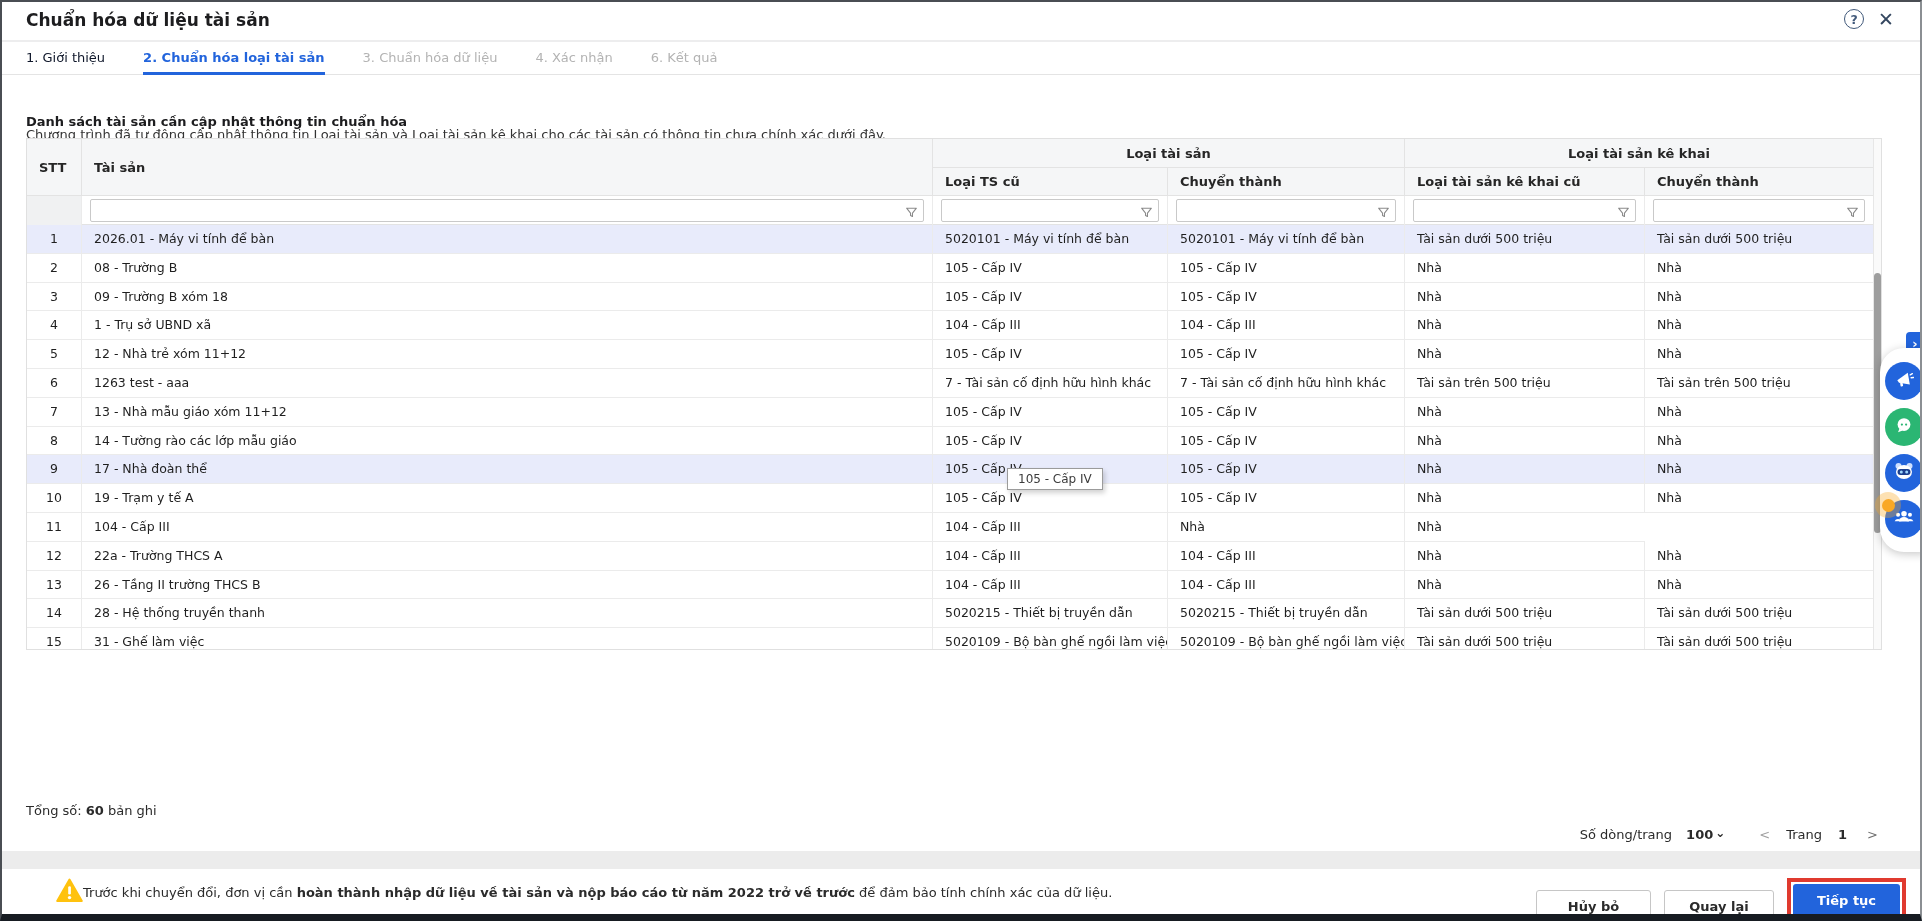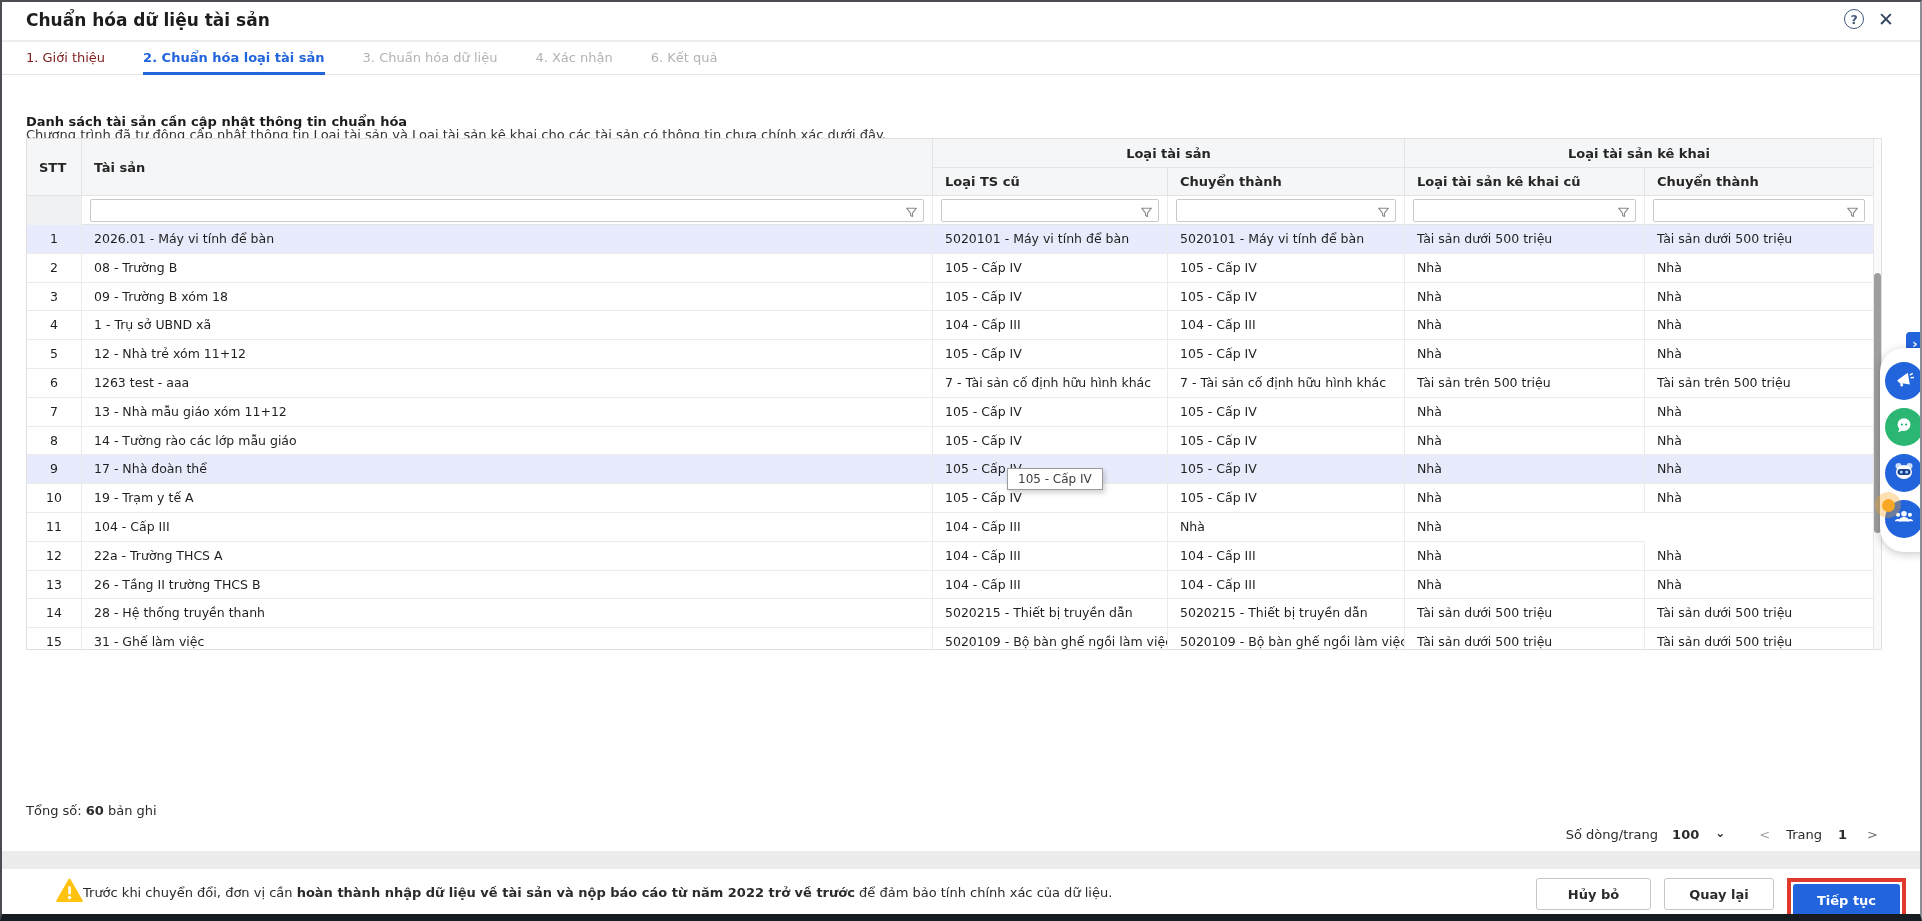--- a/index.html
+++ b/index.html
@@ -14,21 +14,21 @@
   .titlebar{ position:absolute; left:0; top:0; right:0; height:38px; background:#fff; }
   .titlebar h1{ position:absolute; left:24px; top:8px; font-size:17px; font-weight:bold; color:#1d1d1f; }
   .title-actions{ position:absolute; right:26px; top:7px; display:flex; gap:14px; align-items:center; }
   .help-btn{ width:20px; height:20px; border:1.6px solid #41597a; border-radius:50%; color:#41597a;
     font-size:12.5px; font-weight:bold; display:flex; align-items:center; justify-content:center; cursor:pointer; }
   .close-btn{ color:#33465f; font-size:19px; font-weight:bold; line-height:20px; cursor:pointer; }
   .title-divider{ position:absolute; left:0; top:38px; right:0; height:2px; background:#ededee; }
   
   .tabs{ position:absolute; left:0; top:40px; right:0; height:33px; display:flex; gap:38px;
     padding-left:24px; border-bottom:1px solid #e4e4e4; background:#fff; }
-  .tab{ display:flex; align-items:center; font-size:13px; color:#7f1d1d; height:33px; border-bottom:3px solid transparent; padding-top:1px; }
+  .tab{ display:flex; align-items:center; font-size:13px; color:#0f172a; height:33px; border-bottom:3px solid transparent; padding-top:1px; }
   .tab.t-active{ color:#2264dc; font-weight:bold; border-bottom-color:#2264dc; cursor:pointer; }
   .tab.t-disabled{ color:#b3b3b3; }
   .tab.t-normal{ cursor:pointer; }
   
   .intro{ position:absolute; left:24px; top:86px; font-size:13px; color:#333;margin-top:39px; }
   .list-title{ position:absolute; left:24px; top:112px; font-size:13px; font-weight:bold; color:#1d1d1f; }
   
   .table{
     --cols:55px 851px 235px 237px 240px 228px;
     position:absolute; left:24px; top:136px; width:1856px; height:512px;
@@ -61,33 +61,33 @@
   .vscroll{ position:absolute; right:0; top:0; bottom:0; width:8px; background:#fafafa; border-left:1px solid #e7e7e7; }
   .vthumb{ position:absolute; left:0; top:134px; width:7px; height:260px; background:#9e9e9e; border-radius:4px; }
   
   .tooltip{ position:absolute; left:1005px; top:466px; background:#fff; border:1px solid #9b9b9b;
     box-shadow:2px 3px 5px rgba(0,0,0,.18); font-size:12px; color:#3c3c3c; padding:3px 10px; white-space:nowrap; z-index:30; }
   
   .list-footer{ position:absolute; left:24px; right:42px; top:796px; height:24px; display:flex; align-items:center; }
   .total{ font-size:13px; color:#2b2b2b; }
   .total b{ font-weight:bold; }
   .pager{ margin-left:auto; display:flex; align-items:center; font-size:13px; color:#2b2b2b;margin-top:48px; }
-  .pagesize{ display:flex; align-items:center; gap:16px; margin-left:14px; cursor:pointer; font-weight:bold; }
+  .pagesize{ display:flex; align-items:center; gap:2px; margin-left:14px; cursor:pointer; font-weight:bold; }
   .pagesize .caret{ font-size:12px; font-weight:bold; margin-top:-3px; }
   .pg-prev{ color:#9e9e9e; margin-left:34px; cursor:pointer; }
   .pg-label{ margin-left:16px; }
   .pg-cur{ margin-left:16px; font-weight:bold; }
   .pg-next{ color:#6f6f6f; margin-left:20px; cursor:pointer; }
   
   .gray-band{ position:absolute; left:0; right:0; top:849px; height:18px; background:#ececec; }
   .action-bar{ position:absolute; left:0; right:0; top:867px; height:47px; background:#fff; display:flex; align-items:center; }
   .warn-wrap{ display:flex; align-items:center; padding-left:54px; }
   .warn-text{ font-size:13px; color:#2b2b2b; }
   .warn-text b{ font-weight:bold; }
-  .btns{ margin-left:auto; display:flex; align-items:flex-start; padding-right:14px;margin-top:15px; }
+  .btns{ margin-left:auto; display:flex; align-items:flex-end; padding-right:14px;margin-top:15px; }
   .btn{ height:32px; border-radius:3px; border:1px solid #c6c6c6; background:#fff; font-size:13px; font-weight:bold;
         color:#2b2b2b; display:flex; align-items:center; justify-content:center; cursor:pointer;
         font-family:"DejaVu Sans","Liberation Sans",sans-serif; }
   .btn.cancel{ width:115px; }
   .btn.back{ width:110px; margin-left:13px; }
   .primary-box{ margin-left:13px; border:4px solid #e03a2f; padding:2px; }
   .btn.primary{ width:107px; background:#2264dc; border:none; color:#fff; }
   
   .expander{ position:absolute; left:1904px; top:330px; width:18px; height:22px; background:#2264dc;
     border-radius:4px 0 0 4px; color:#fff; font-size:13px; font-weight:bold; display:flex; align-items:center;

